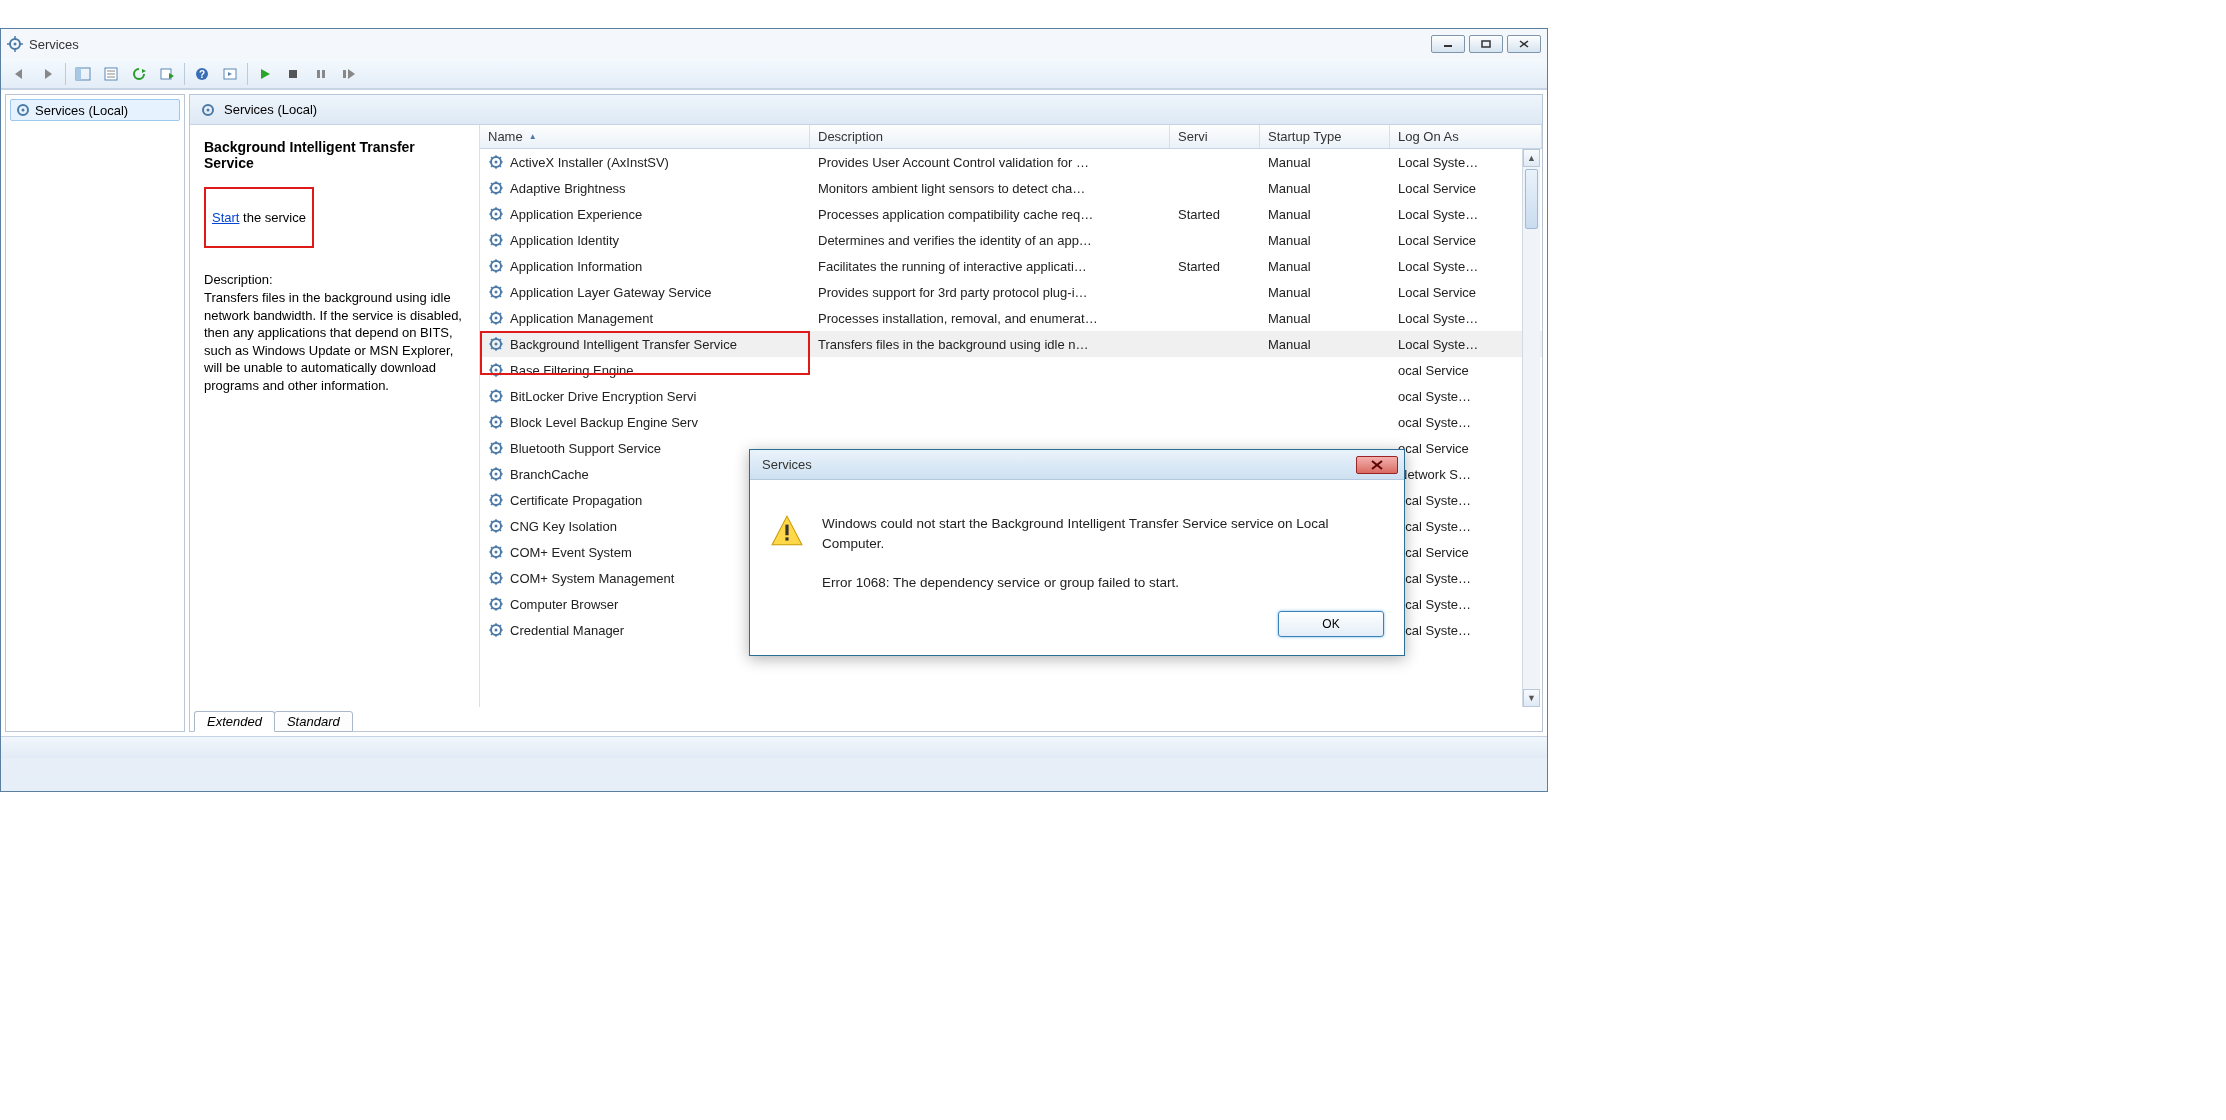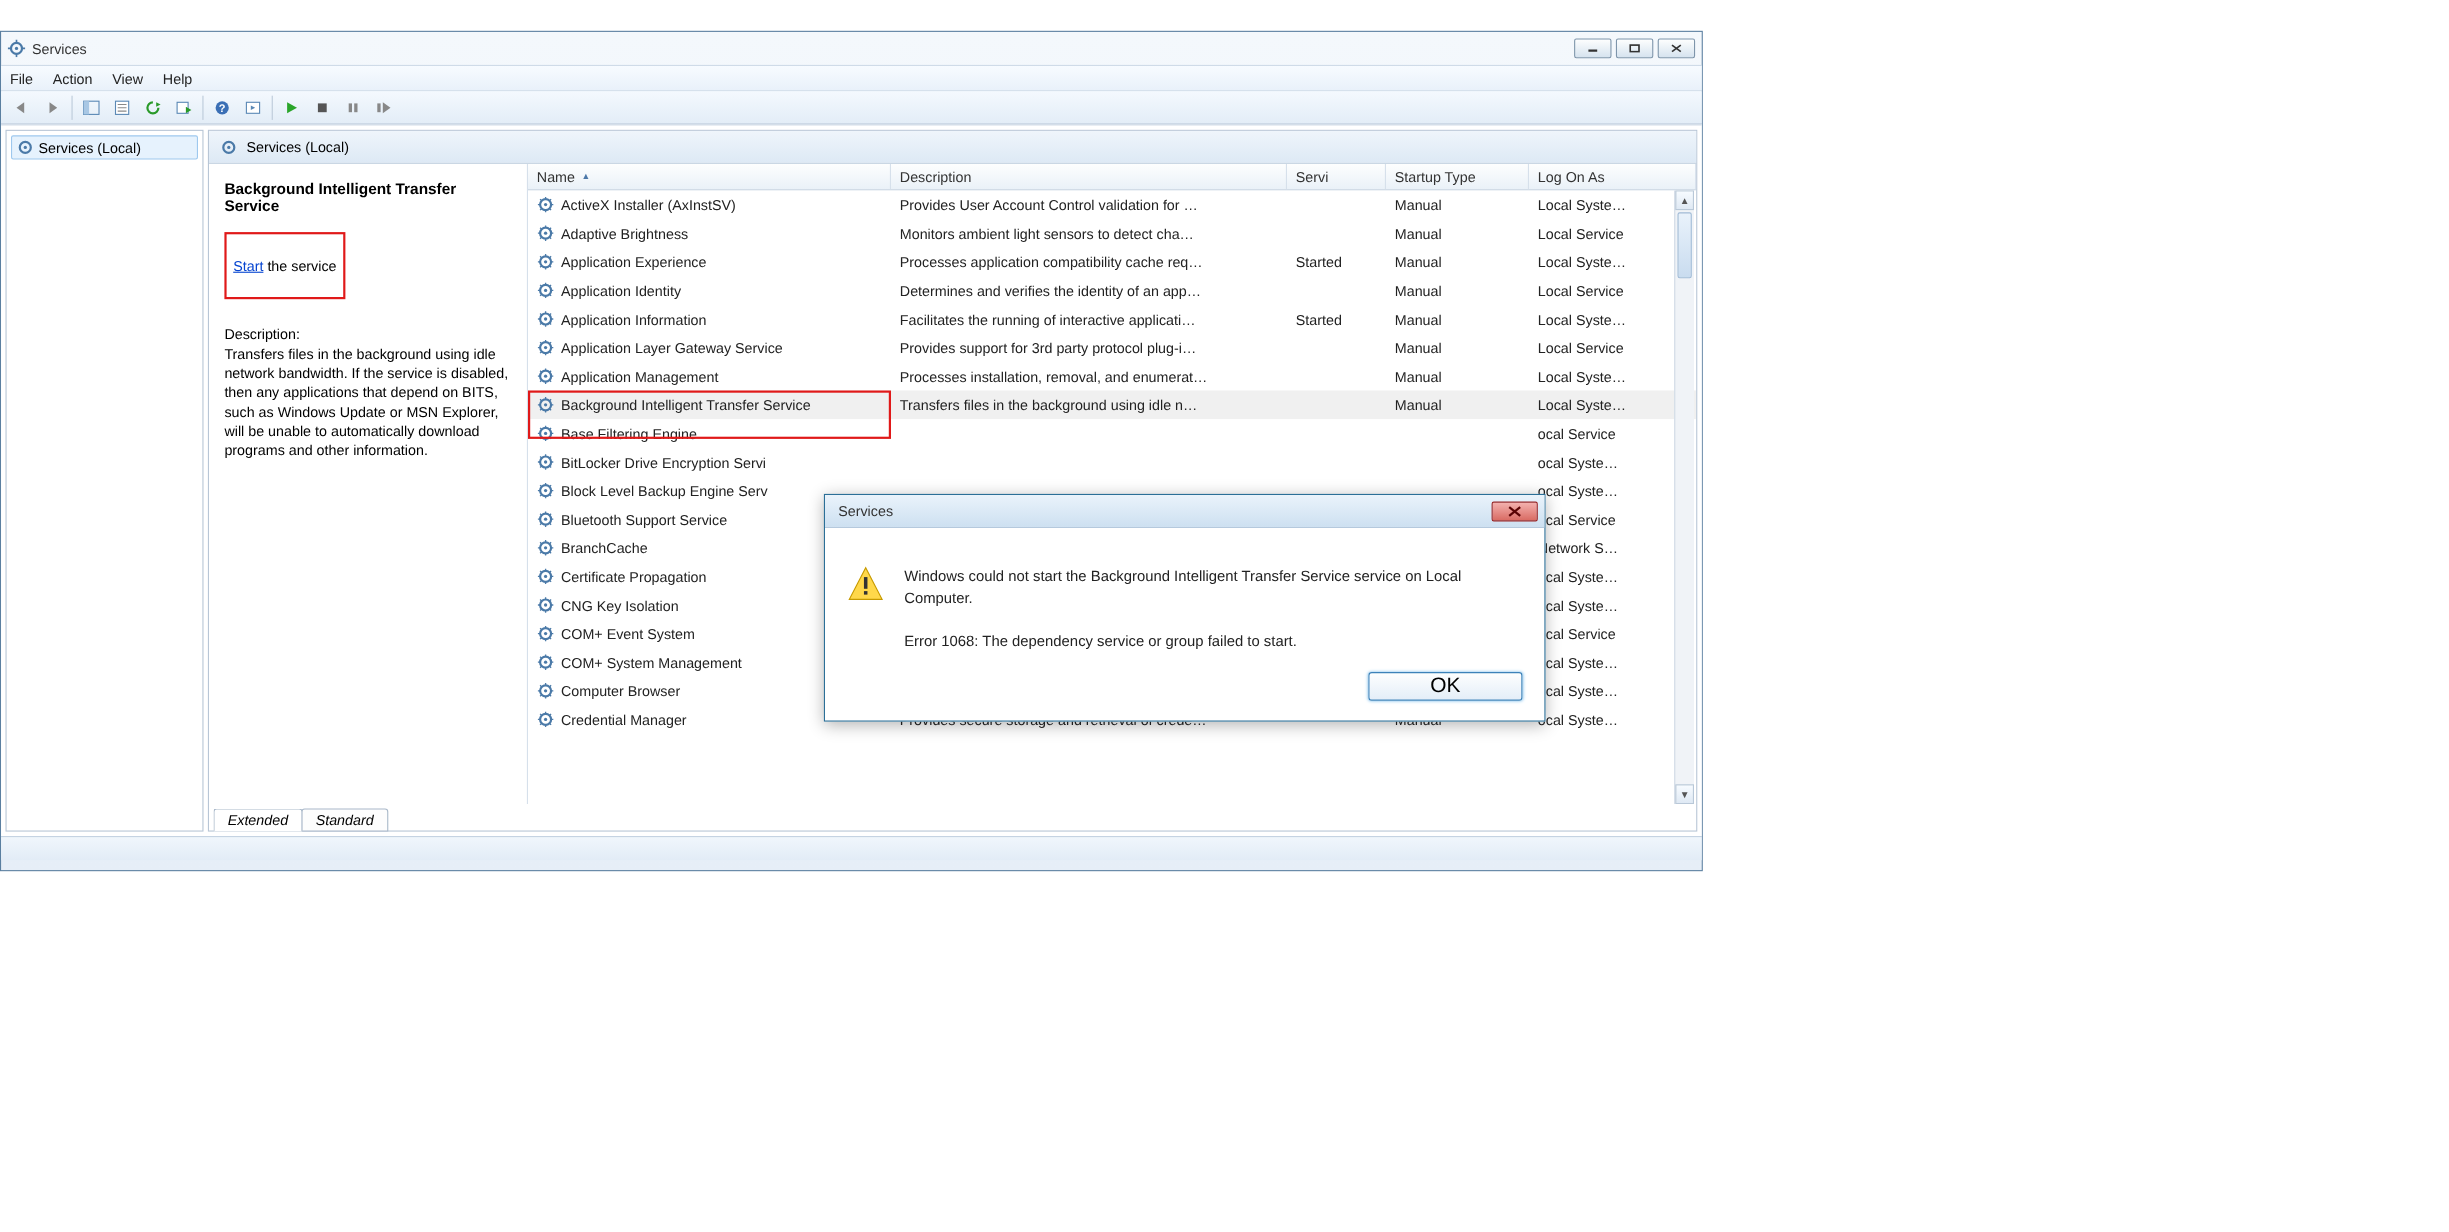--- a/index.html
+++ b/index.html
@@ -53,21 +53,21 @@
 .statusbar { height: 22px; border-top: 1px solid #c5d3e2; background: linear-gradient(to bottom,#f0f6fc,#e2ecf6); }
 .dialog { position: absolute; left: 748px; top: 420px; width: 656px; background: #fff; border: 1px solid #2b6f97; box-shadow: 0 3px 14px rgba(0,0,0,0.3); }
 .dialog-titlebar { height: 30px; background: linear-gradient(to bottom,#eaf3fb,#cde0f1); display: flex; align-items: center; padding: 0 6px 0 12px; border-bottom: 1px solid #b5c9dd; }
 .dialog-titlebar .dtitle { flex: 1; color: #333; font-size: 13px; }
 .dialog-close { width: 42px; height: 18px; border: 1px solid #9a2424; border-radius: 2px; background: linear-gradient(to bottom,#f3b1ae,#d96b63); display: flex; align-items: center; justify-content: center; color: #5b0404; font-size: 11px; font-weight: bold; }
 .dialog-body { padding: 34px 20px 18px 20px; display: flex; gap: 18px; }
 .warn-icon { width: 34px; height: 34px; flex-shrink: 0; }
 .dialog-text { font-size: 13.5px; line-height: 1.5; color: #222; }
 .dialog-text .line2 { margin-top: 18px; }
 .dialog-footer { display: flex; justify-content: flex-end; padding: 0 20px 18px 0; }
-.ok-btn { width: 140px; height: 26px; border: 1px solid #3c82b9; border-radius: 3px; background: linear-gradient(to bottom,#fdfefe,#e4eef8); font-size: 19px; cursor: default; box-shadow: 0 0 3px #6fb7e8; }
+.ok-btn { width: 106px; height: 26px; border: 1px solid #3c82b9; border-radius: 3px; background: linear-gradient(to bottom,#fdfefe,#e4eef8); font-size: 12px; cursor: default; box-shadow: 0 0 3px #6fb7e8; }
 .scrollbar { position: absolute; right: 2px; top: 0; bottom: 0; width: 18px; background: #f0f3f7; border-left: 1px solid #d0dae5; }
 .scroll-btn { height: 18px; background: linear-gradient(to bottom,#f7fbff,#dfe9f4); border: 1px solid #b9c8d8; display: flex; align-items: center; justify-content: center; font-size: 9px; color: #555; }
 .scroll-thumb { position: absolute; left: 2px; right: 2px; top: 20px; height: 60px; background: linear-gradient(to bottom,#e9f2fb,#c9dcef); border: 1px solid #9fbad6; border-radius: 2px; }
 svg.gear { display: block; }
 </style>
 </head>
 <body>
 
 <div class="window">
 
@@ -96,26 +96,20 @@
         </div>
       <div class="win-btn">
           <svg width="10" height="8">
             <line x1="1" y1="1" x2="9" y2="7" stroke="#333" stroke-width="1.5"></line>
             <line x1="9" y1="1" x2="1" y2="7" stroke="#333" stroke-width="1.5"></line>
           </svg>
         </div>
     </div>
   </div>
 
-  <div class="menubar">
-    <span>File</span>
-    <span>Action</span>
-    <span>View</span>
-    <span>Help</span>
-  </div>
 
   <div class="toolbar">
     <div class="tbtn">
         <svg width="16" height="12">
           <polygon points="10,1 10,11 3,6" fill="#888"></polygon>
         </svg>
       </div>
     <div class="tbtn">
         <svg width="16" height="12">
           <polygon points="5,1 5,11 12,6" fill="#888"></polygon>

